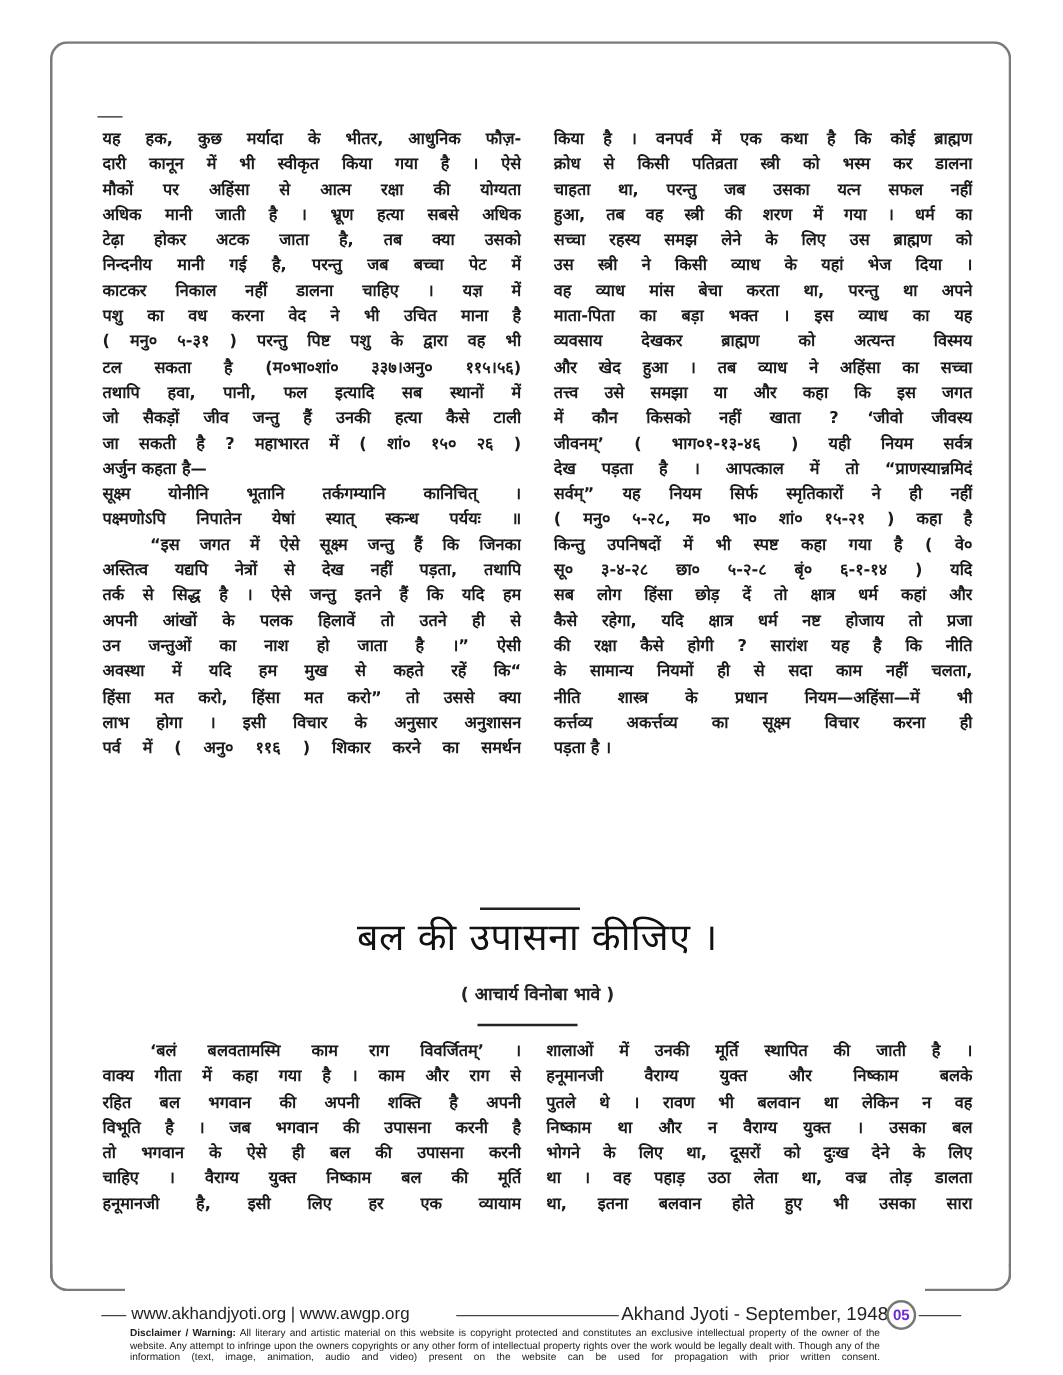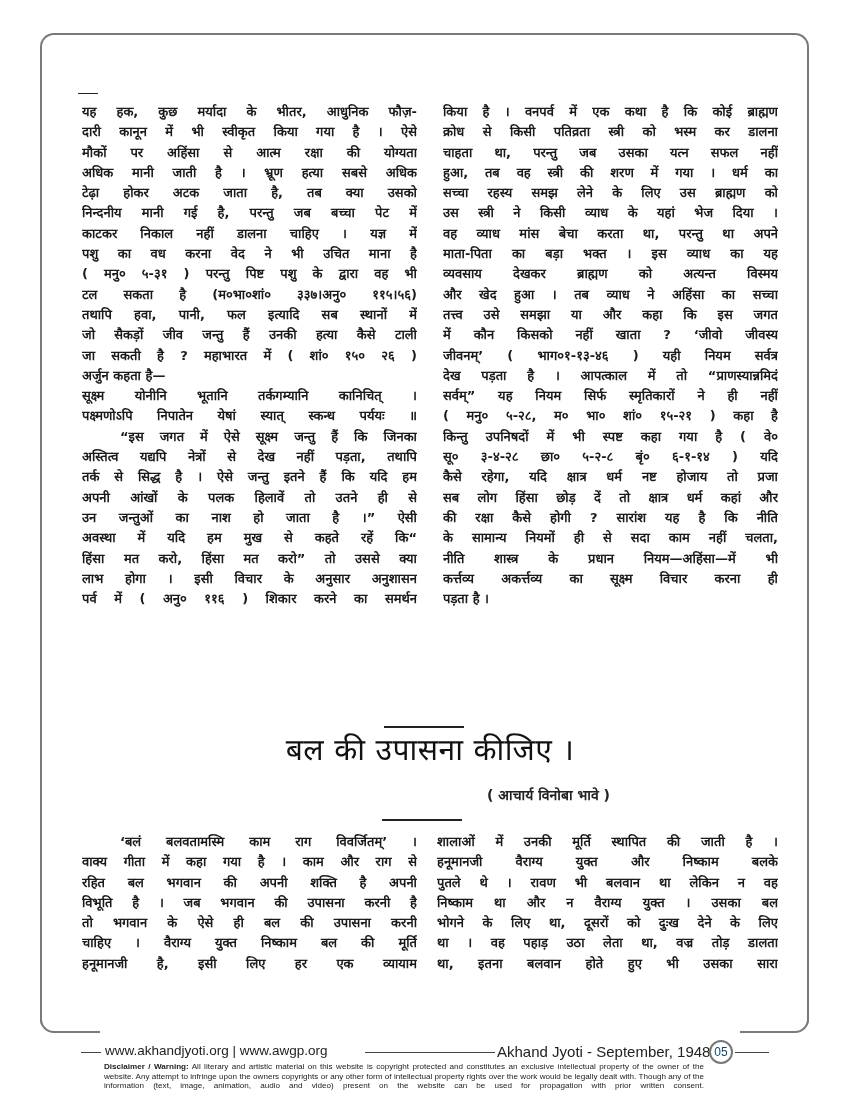--- a/index.html
+++ b/index.html
@@ -42,41 +42,41 @@
     .sep { position: absolute; height: 2px; background: #222; }
     #sep-1 { left: 384px; top: 726px; width: 80px; }
     #sep-2 { left: 382px; top: 819px; width: 80px; }
 
     .article-title {
       position: absolute; left: 250px; top: 728px; width: 360px; text-align: center;
       font-family: "DejaVu Sans", sans-serif; font-size: 30px; font-weight: normal; color: #111;
       letter-spacing: 0.5px;
     }
     .article-author {
-      position: absolute; left: 250px; top: 785px; width: 360px; text-align: right;
+      position: absolute; left: 250px; top: 785px; width: 360px; text-align: center;
       font-family: "DejaVu Sans", sans-serif; font-size: 14px; font-weight: bold; color: #222;
     }
 
     .footer-line { position: absolute; height: 1px; background: #444; }
     #fl-left { left: 81px; top: 1052px; width: 20px; }
     #fl-mid { left: 365px; top: 1052px; width: 130px; }
     #fl-right { left: 735px; top: 1052px; width: 34px; }
 
     .footer-urls {
       position: absolute; left: 105px; top: 1043px;
       font-family: "Liberation Sans", sans-serif; font-size: 13.5px; color: #222;
     }
     .footer-mag {
       position: absolute; left: 497px; top: 1043px;
       font-family: "Liberation Sans", sans-serif; font-size: 15px; color: #222;
     }
     .page-num {
       position: absolute; left: 709px; top: 1040px; width: 24px; height: 24px;
       border: 2px solid #777; border-radius: 50%; box-sizing: border-box;
-      font-family: "Liberation Sans", sans-serif; font-weight: normal; font-size: 12px; color: #0c4a6e;
+      font-family: "Liberation Sans", sans-serif; font-weight: bold; font-size: 12px; color: #6d28d9;
       display: flex; align-items: center; justify-content: center;
     }
     .disclaimer {
       position: absolute; left: 104px; top: 1062px; width: 600px;
       font-family: "Liberation Sans", sans-serif; font-size: 8.1px; line-height: 9.6px; color: #222;
       text-align: justify;
     }
     .disclaimer .line { display: block; white-space: nowrap; text-align: justify; text-align-last: justify; overflow: hidden; }
     .disclaimer b { font-weight: bold; }
   </style>
@@ -129,22 +129,22 @@
     <span class="line">व्यवसाय देखकर ब्राह्मण को अत्यन्त विस्मय</span>
     <span class="line">और खेद हुआ । तब व्याध ने अहिंसा का सच्चा</span>
     <span class="line">तत्त्व उसे समझा या और कहा कि इस जगत</span>
     <span class="line">में कौन किसको नहीं खाता ? ‘जीवो जीवस्य</span>
     <span class="line">जीवनम्’ ( भाग०१-१३-४६ ) यही नियम सर्वत्र</span>
     <span class="line">देख पड़ता है । आपत्काल में तो “प्राणस्यान्नमिदं</span>
     <span class="line">सर्वम्” यह नियम सिर्फ स्मृतिकारों ने ही नहीं</span>
     <span class="line">( मनु० ५-२८, म० भा० शां० १५-२१ ) कहा है</span>
     <span class="line">किन्तु उपनिषदों में भी स्पष्ट कहा गया है ( वे०</span>
     <span class="line">सू० ३-४-२८ छा० ५-२-८ बृं० ६-१-१४ ) यदि</span>
+    <span class="line">सब लोग हिंसा छोड़ दें तो क्षात्र धर्म कहां और</span>
     <span class="line">कैसे रहेगा, यदि क्षात्र धर्म नष्ट होजाय तो प्रजा</span>
-    <span class="line">सब लोग हिंसा छोड़ दें तो क्षात्र धर्म कहां और</span>
     <span class="line">की रक्षा कैसे होगी ? सारांश यह है कि नीति</span>
     <span class="line">के सामान्य नियमों ही से सदा काम नहीं चलता,</span>
     <span class="line">नीति शास्त्र के प्रधान नियम—अहिंसा—में भी</span>
     <span class="line">कर्त्तव्य अकर्त्तव्य का सूक्ष्म विचार करना ही</span>
     <span class="line last">पड़ता है ।</span>
   </div>
 
 <div class="sep" id="sep-1"></div>
 
 <div class="article-title">बल की उपासना कीजिए ।</div>

